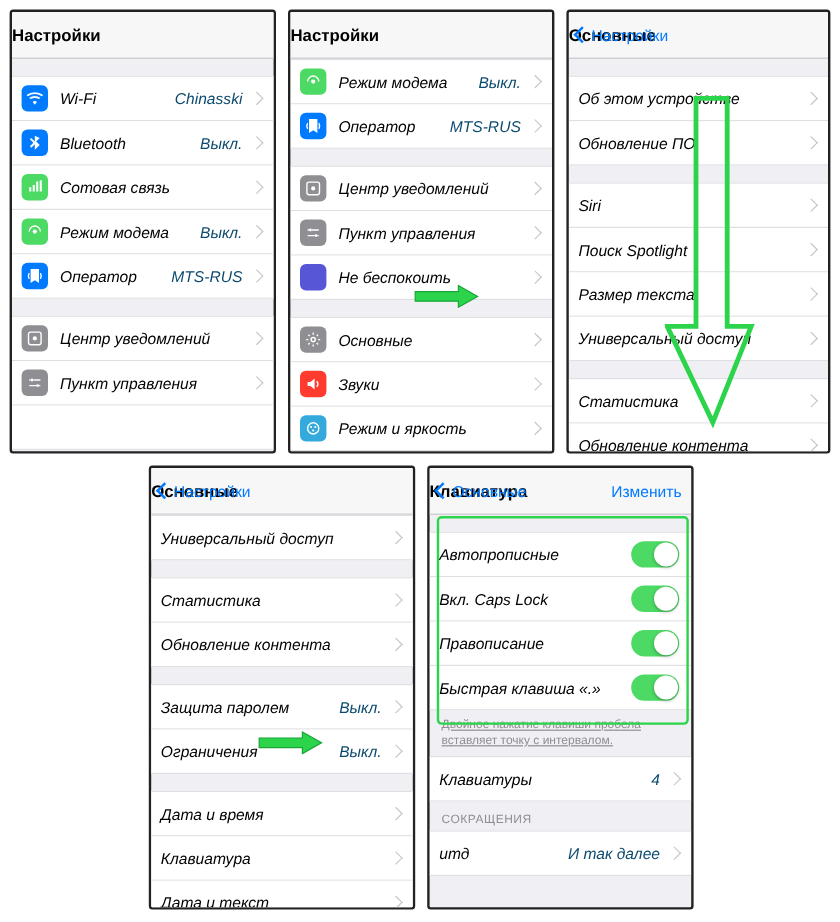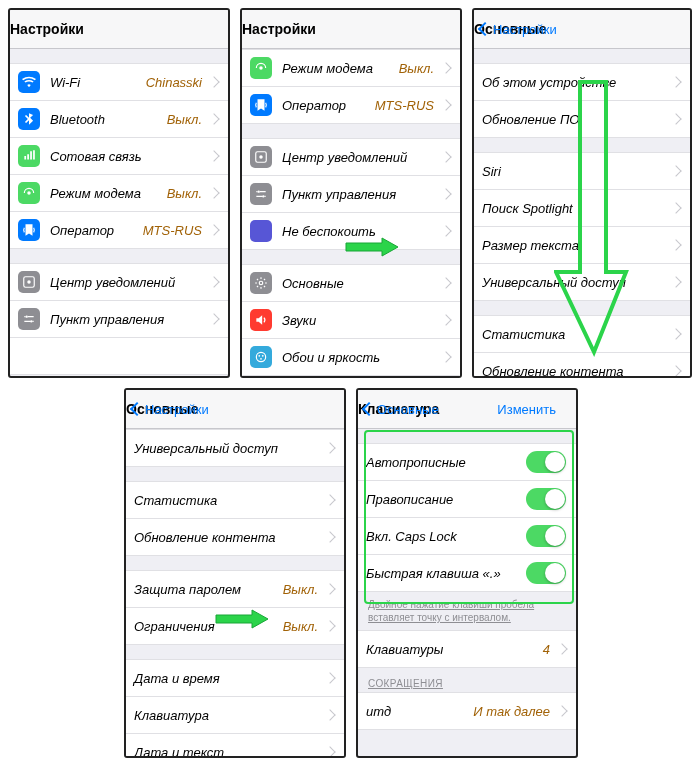--- a/index.html
+++ b/index.html
@@ -38,21 +38,21 @@
   .navbar .back {
     position: absolute;
     left: 6px;
     display: flex;
     align-items: center;
     color: #007aff;
     font-size: 13px;
   }
   .navbar .right {
     position: absolute;
-    right: 20px;
+    right: 8px;
     color: #007aff;
     font-size: 13px;
   }
   .chev-left {
     display: inline-block;
     width: 8px;
     height: 8px;
     border-left: 2px solid #007aff;
     border-bottom: 2px solid #007aff;
     transform: rotate(45deg);
@@ -77,21 +77,21 @@
     margin-right: 10px;
     display: flex;
     align-items: center;
     justify-content: center;
     flex-shrink: 0;
     color: #fff;
     font-size: 12px;
   }
   .icon svg { width: 14px; height: 14px; fill: #fff; }
   .row-label { flex: 1; color: #000; font-size: 13px; }
-  .row-value { color: #a16207; font-size: 13px; margin-right: 4px; }
+  .row-value { color: #0c4a6e; font-size: 13px; margin-right: 4px; }
   .chev {
     width: 7px;
     height: 7px;
     border-right: 1.5px solid #c7c7cc;
     border-top: 1.5px solid #c7c7cc;
     transform: rotate(45deg);
     margin-left: 4px;
     flex-shrink: 0;
   }
   .toggle {
@@ -120,21 +120,20 @@
     padding: 6px 10px;
     line-height: 1.3;
     text-decoration: underline;
   }
   .section-header {
     color: #8e8e93;
     font-size: 10px;
     padding: 10px 6px 3px 10px;
     text-transform: uppercase;
     letter-spacing: .04em;
-    text-decoration: underline;
   }
   .green-arrow-r {
     position: absolute;
     width: 56px;
     height: 20px;
   }
   .green-arrow-down {
     position: absolute;
   }
   .green-box {
@@ -316,21 +315,21 @@
           </div>
           <div class="row">
             <span class="icon" style="background: rgb(52, 170, 220);">
               <svg viewBox="0 0 24 24">
                 <circle cx="12" cy="12" r="8" fill="none" stroke="#fff" stroke-width="2"></circle>
                 <circle cx="9" cy="10" r="1.5"></circle>
                 <circle cx="15" cy="10" r="1.5"></circle>
                 <circle cx="12" cy="15" r="1.5"></circle>
               </svg>
             </span>
-            <span class="row-label">Обои и яркость</span>
+            <span class="row-label">Режим и яркость</span>
             <span class="chev"></span>
           </div>
           <div class="row"></div>
         </div>
 
     </div>
 
   </div>
 
   <div class="phone" id="s3" style="left:464px;top:0;width:220px;height:370px">
@@ -444,27 +443,27 @@
       <span class="right">Изменить</span>
     </div>
     <div class="group" id="s5t">
         <div class="row">
           <span class="row-label">Автопрописные</span>
           <span class="toggle on">
             <span class="knob"></span>
           </span>
         </div>
         <div class="row">
-          <span class="row-label">Правописание</span>
+          <span class="row-label">Вкл. Caps Lock</span>
           <span class="toggle on">
             <span class="knob"></span>
           </span>
         </div>
         <div class="row">
-          <span class="row-label">Вкл. Caps Lock</span>
+          <span class="row-label">Правописание</span>
           <span class="toggle on">
             <span class="knob"></span>
           </span>
         </div>
         <div class="row">
           <span class="row-label">Быстрая клавиша «.»</span>
           <span class="toggle on">
             <span class="knob"></span>
           </span>
         </div>

